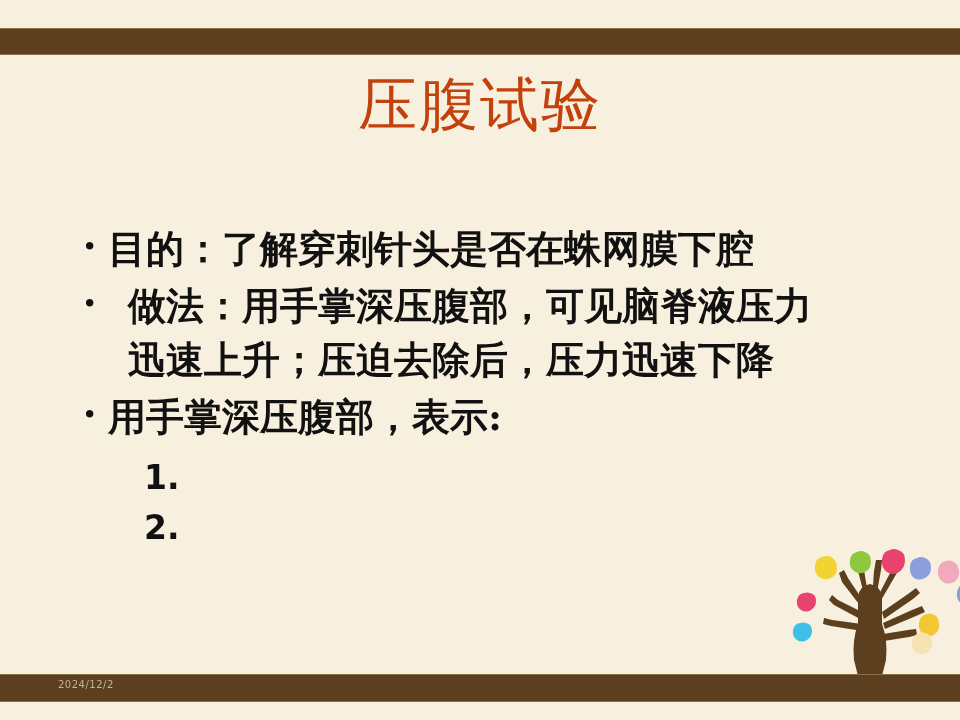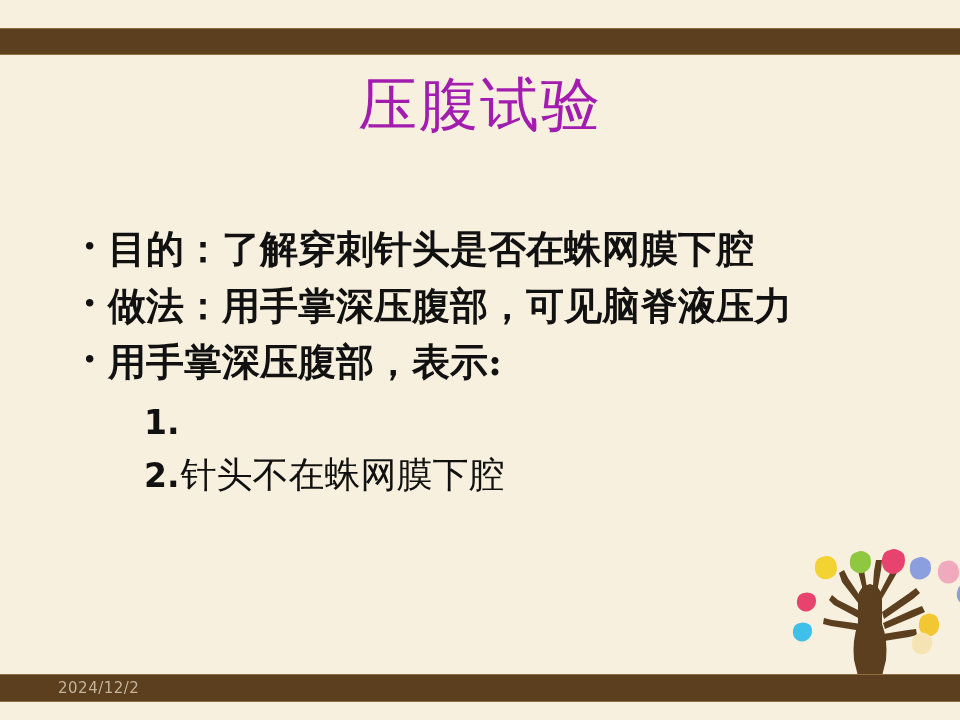--- a/index.html
+++ b/index.html
@@ -34,36 +34,36 @@
     height: 26px;
     border-top: 1px solid #8d6e42;
     border-bottom: 1px solid #8d6e42;
   }
 
   
   .date-text {
     position: absolute;
     left: 58px;
     top: 679px;
-    font-size: 15px;
+    font-size: 10px;
     letter-spacing: 0.5px;
     color: #c3b49b;
     font-family: "DejaVu Sans", "Liberation Sans", sans-serif;
   }
 
   
   .title {
     position: absolute;
     left: 0;
     top: 74px;
     width: 960px;
     text-align: center;
     font-size: 59px;
     line-height: 1.05;
-    color: #a21caf;
+    color: #c2410c;
     font-family: "DejaVu Serif", "Liberation Serif", serif;
     letter-spacing: 2px;
     white-space: nowrap;
   }
 
   
   .body-block {
     position: absolute;
     left: 74px;
     top: 222px;
@@ -86,20 +86,21 @@
     text-align: left;
     padding-left: 8px;
     box-sizing: border-box;
   }
   .bullet-text {
     flex: 1 1 auto;
     font-weight: bold;
   }
   .bullet-text .cont {
     display: block;
+    margin-left: 20px;
   }
 
   .numbered-list {
     margin: 8px 0 0 0;
     padding: 0;
     list-style: none;
   }
   .numbered-item {
     display: flex;
     align-items: baseline;
@@ -140,35 +141,35 @@
 
     <div class="bullet-row">
       <span class="bullet-dot">•</span>
       <span class="bullet-text">目的：了解穿刺针头是否在蛛网膜下腔</span>
     </div>
 
     <div class="bullet-row">
       <span class="bullet-dot">•</span>
       <span class="bullet-text">
         <span class="cont">做法：用手掌深压腹部，可见脑脊液压力</span>
+        <span class="cont">迅速上升；压迫去除后，压力迅速下降</span>
       </span>
     </div>
 
     <div class="bullet-row">
       <span class="bullet-dot">•</span>
       <span class="bullet-text">用手掌深压腹部，表示:</span>
     </div>
 
     <ul class="numbered-list">
       <li class="numbered-item">
         <span class="numbered-index">1.</span>
       </li>
       <li class="numbered-item">
         <span class="numbered-index">2.</span>
-        <span class="numbered-label">针头不在蛛网膜下腔</span>
       </li>
     </ul>
 
   </div>
 
   <div class="tree-art">
     <svg viewBox="0 0 174 148" width="174" height="148">
 
       <path d="M72 148 L68 132 Q66 112 72 96 L72 72 Q72 62 78 58 L84 56 L90 58 Q96 62 96 72 L96 96 Q102 112 100 132 L96 148 Z" fill="#5b3f1e"></path>
 

